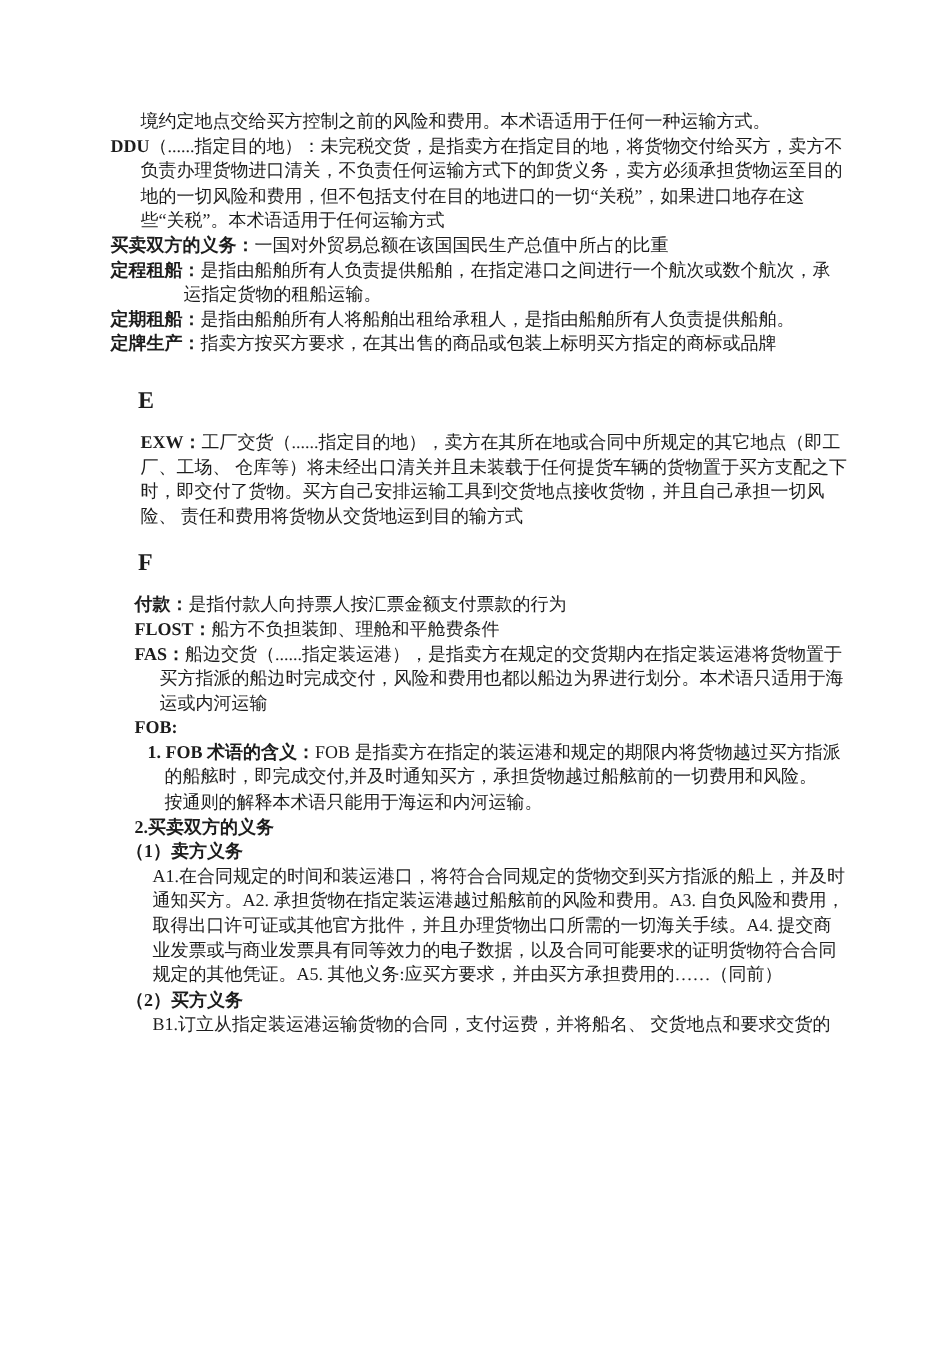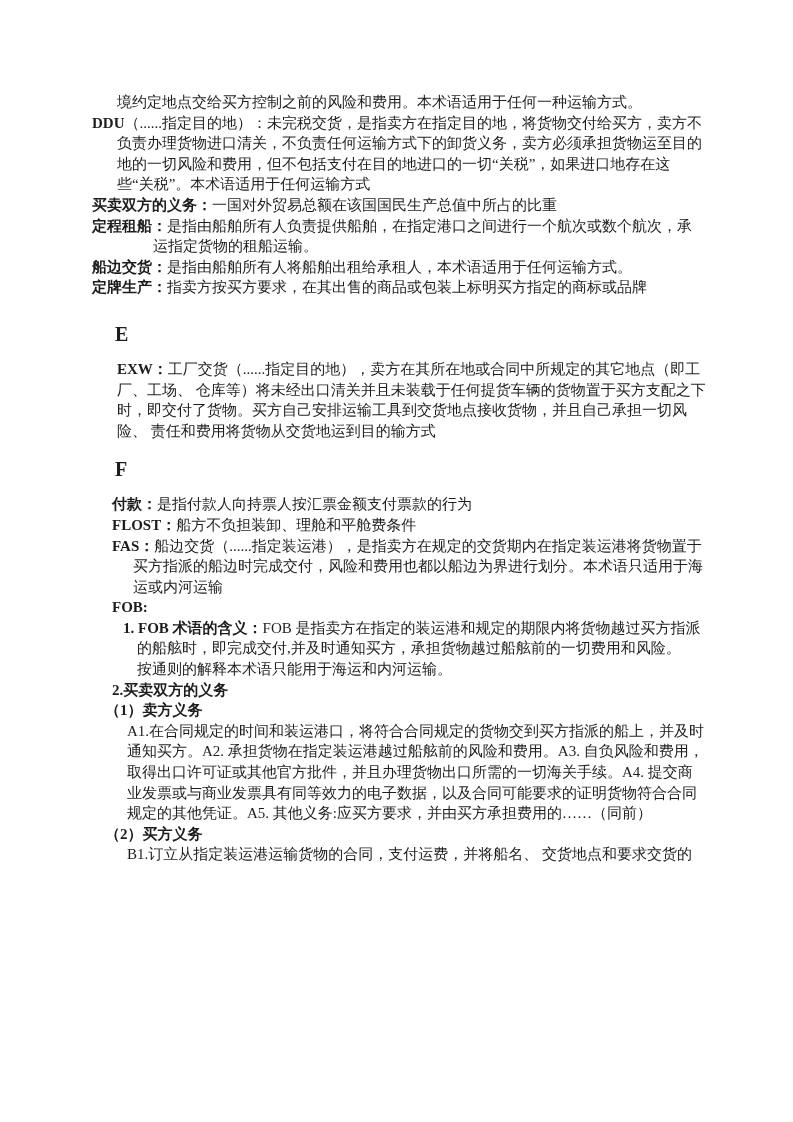--- a/index.html
+++ b/index.html
@@ -50,21 +50,21 @@
 
     <p class="cont"><span>境约定地点交给买方控制之前的风险和费用。本术语适用于任何一种运输方式。</span></p>
 
     <p class="hang-25"><span class="term">DDU</span><span>（......指定目的地）：</span><span>未完税交货，是指卖方在指定目的地，将货物交付给买方，卖方不负责办理货物进口清关，不负责任何运输方式下的卸货义务，卖方必须承担货物运至目的地的一切风险和费用，但不包括支付在目的地进口的一切“关税”，如果进口地存在这些“关税”。本术语适用于任何运输方式</span></p>
 
     <p><span class="term">买卖双方的义务：</span><span>一国对外贸易总额在该国国民生产总值中所占的比重</span></p>
 
 
     <p class="hang-61"><span class="term">定程租船：</span><span>是指由船舶所有人负责提供船舶，在指定港口之间进行一个航次或数个航次，承运指定货物的租船运输。</span></p>
 
-    <p><span class="term">船边交货：</span><span>是指由船舶所有人将船舶出租给承租人，本术语适用于任何运输方式。</span></p>
+    <p><span class="term">定期租船：</span><span>是指由船舶所有人将船舶出租给承租人，是指由船舶所有人负责提供船舶。</span></p>
 
     <p><span class="term">定牌生产：</span><span>指卖方按买方要求，在其出售的商品或包装上标明买方指定的商标或品牌</span></p>
 
     <p class="letter">E</p>
 
     <p class="ef-flat"><span class="term">EXW：</span><span>工厂交货（......指定目的地），卖方在其所在地或合同中所规定的其它地点（即工厂、工场、 仓库等）将未经出口清关并且未装载于任何提货车辆的货物置于买方支配之下时，即交付了货物。买方自己安排运输工具到交货地点接收货物，并且自己承担一切风险、 责任和费用将货物从交货地运到目的输方式</span></p>
 
     <p class="letter f">F</p>
 
     <p class="f-entry"><span class="term">付款：</span><span>是指付款人向持票人按汇票金额支付票款的行为</span></p>

